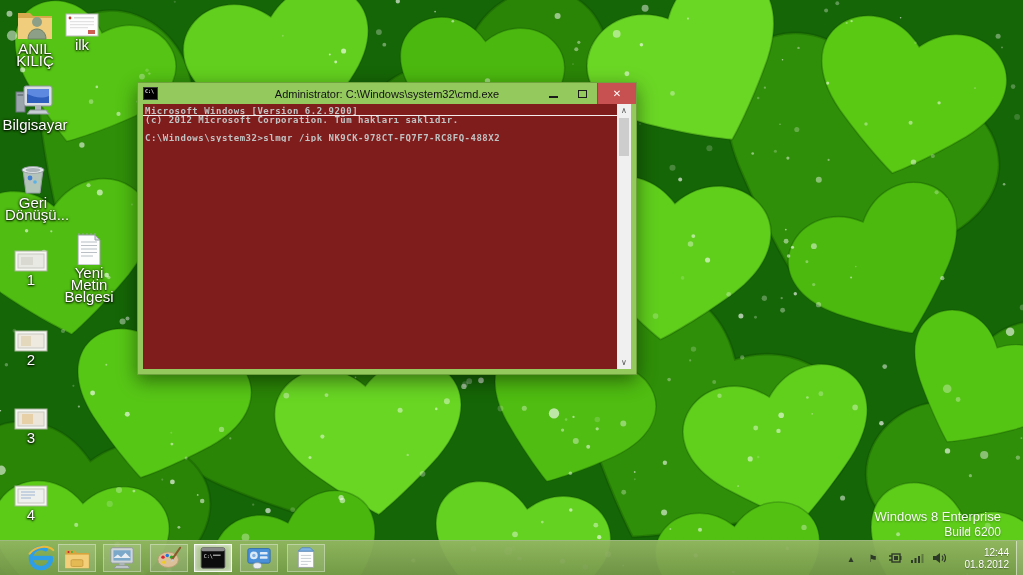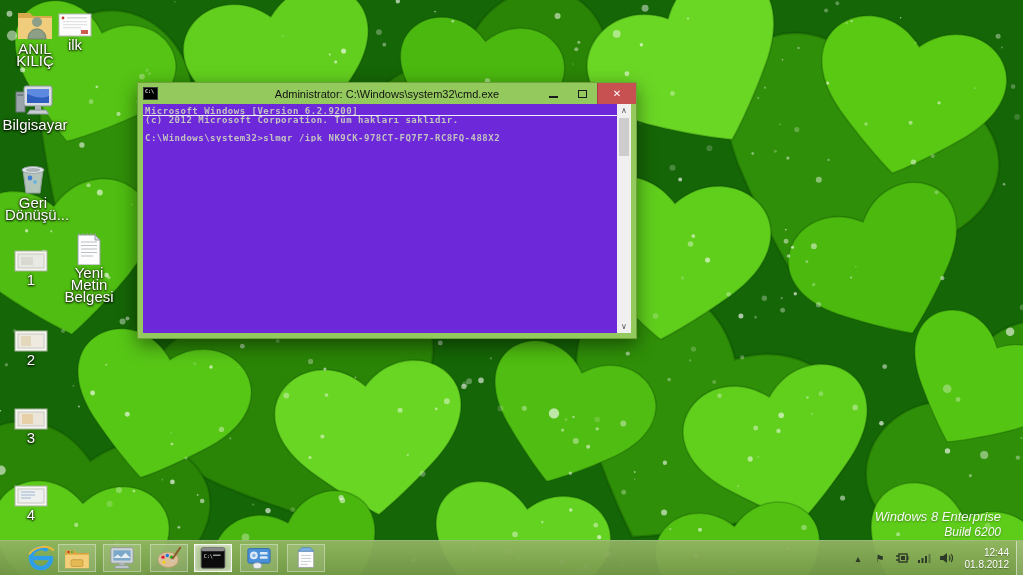--- a/index.html
+++ b/index.html
@@ -7,69 +7,69 @@
           font-family:"Liberation Sans",sans-serif;user-select:none;}
   #wallpaper{position:absolute;inset:0;display:block;}
 
   
   .dicon{position:absolute;display:flex;flex-direction:column;align-items:center;text-align:center;cursor:pointer;}
   .dicon .art{display:flex;align-items:center;justify-content:center;}
   .dlabel{margin-top:2px;font-size:15px;line-height:12px;color:#fff;
           text-shadow:0 1px 2px rgba(0,0,0,.95),0 0 3px rgba(0,0,0,.8);}
 
   
-  .cmd-window{position:absolute;left:137px;top:82px;width:500px;height:257px;
+  .cmd-window{position:absolute;left:137px;top:82px;width:500px;height:293px;
               background:#94c95e;border:1px solid #6da23c;box-sizing:border-box;
               box-shadow:0 6px 18px rgba(0,0,0,.45);}
   .titlebar{position:relative;height:21px;display:flex;align-items:center;}
   .tb-sysicon{width:13px;height:11px;background:#000;margin-left:5px;border:1px solid #3c3c3c;
               display:flex;align-items:flex-start;justify-content:flex-start;}
   .tb-sysicon span{font:bold 5px "DejaVu Sans Mono",monospace;color:#e8e8e8;line-height:5px;padding:1px 0 0 1px;}
   .tb-title{position:absolute;left:0;right:0;text-align:center;font-size:11px;color:#111;}
   .tb-controls{margin-left:auto;display:flex;align-items:center;height:100%;position:relative;z-index:2;}
   .tb-btn{width:29px;height:100%;display:flex;align-items:center;justify-content:center;cursor:pointer;}
   .glyph-min{width:9px;height:2px;background:#1a1a1a;margin-top:6px;}
   .glyph-max{width:9px;height:8px;border:1px solid #1a1a1a;box-sizing:border-box;}
   .tb-close{width:38px;background:#c75050;border-left:1px solid #a73e3e;}
   .tb-close span{color:#fff;font-size:10px;line-height:10px;}
 
-  .console{position:absolute;left:5px;right:5px;top:21px;bottom:5px;background:#6d28d9;}
+  .console{position:absolute;left:5px;right:5px;top:21px;bottom:5px;background:#7f1d1d;}
   .ctext{position:absolute;left:2px;top:2px;right:16px;
          font-family:"DejaVu Sans Mono",monospace;font-size:9px;font-weight:bold;
          letter-spacing:.5px;color:#c2c2c2;}
   .cline{height:9px;white-space:pre;overflow:hidden;}
   .sel-underline{position:absolute;left:0;right:14px;top:11px;height:1px;background:rgba(255,255,255,.92);}
 
   .vscroll{position:absolute;top:0;right:0;bottom:0;width:14px;background:#f0f0f0;
            display:flex;flex-direction:column;align-items:center;}
   .sc-arrow{height:13px;width:14px;display:flex;align-items:center;justify-content:center;
             color:#555;font-size:8px;cursor:pointer;}
   .sc-arrow.down{margin-top:auto;}
   .sc-thumb{width:10px;height:38px;background:#cdcdcd;margin-top:1px;cursor:pointer;}
 
   
   .watermark{position:absolute;right:22px;top:509px;text-align:right;color:rgba(255,255,255,.95);
-             text-shadow:0 1px 2px rgba(0,0,0,.35);font-style:italic;}
+             text-shadow:0 1px 2px rgba(0,0,0,.35);}
   .watermark .l1{font-size:13px;line-height:16px;}
   .watermark .l2{font-size:12px;line-height:15px;}
 
   
   .taskbar{position:absolute;left:0;right:0;bottom:0;height:34px;
            background:linear-gradient(rgba(146,180,98,.93),rgba(118,152,74,.93));
            border-top:1px solid rgba(255,255,255,.3);display:flex;align-items:center;}
   .tk-btn{position:absolute;top:3px;height:28px;width:38px;display:flex;align-items:center;justify-content:center;
           border:1px solid rgba(255,255,255,.35);background:rgba(255,255,255,.14);
           box-sizing:border-box;cursor:pointer;}
   .tk-btn.noframe{border-color:transparent;background:transparent;}
   .tk-btn.active{background:rgba(255,255,255,.42);border:1px solid rgba(255,255,255,.85);
                  box-shadow:inset 0 0 4px rgba(255,255,255,.6);}
   .tray{position:absolute;right:14px;top:0;height:34px;display:flex;align-items:center;gap:7px;}
   .tray-ic{display:flex;align-items:center;justify-content:center;width:15px;height:16px;cursor:pointer;
            color:#2e3a28;font-size:10px;}
-  .clock{margin-left:4px;text-align:right;color:#fff;text-shadow:0 1px 1px rgba(0,0,0,.35);cursor:pointer;}
+  .clock{margin-left:11px;text-align:right;color:#fff;text-shadow:0 1px 1px rgba(0,0,0,.35);cursor:pointer;}
   .clock .t{font-size:10px;line-height:12px;}
   .clock .d{font-size:10px;line-height:11px;}
   .show-desktop{position:absolute;right:0;top:0;width:6px;height:34px;
                 border-left:1px solid rgba(255,255,255,.5);background:rgba(255,255,255,.12);cursor:pointer;}
 </style>
 </head>
 <body>
 
 <div class="screen">
   <svg id="wallpaper" width="1023" height="575">
@@ -409,21 +409,21 @@
         <path d="M2 5h12l3 3h19v23H2z" fill="#d9a94e"></path>
         <path d="M2 10h34v21H2z" fill="#f0cd7d"></path>
         <circle cx="21" cy="14" r="5" fill="#8d9f86"></circle>
         <path d="M12 31c0-6 4-10 9-10s9 4 9 10z" fill="#8d9f86"></path>
         <path d="M12 31c0-6 4-10 9-10s9 4 9 10z" fill="none" stroke="#6f8068"></path>
       </svg>
     </div>
     <div class="dlabel">ANIL KILIÇ</div>
   </div>
 
-  <div class="dicon" style="left:47px;top:13px;width:56px">
+  <div class="dicon" style="left:54px;top:13px;width:56px">
     <div class="art">
       <svg width="34" height="24" viewBox="0 0 34 24">
         <rect x="1" y="1" width="32" height="22" fill="#fdfdfd" stroke="#b9b9b9"></rect>
         <circle cx="5" cy="5" r="1.4" fill="#c0392b"></circle>
         <rect x="9" y="4" width="20" height="1.5" fill="#d8d8d8"></rect>
         <rect x="5" y="8" width="24" height="1.2" fill="#e2e2e2"></rect>
         <rect x="5" y="11" width="24" height="1.2" fill="#e2e2e2"></rect>
         <rect x="5" y="14" width="18" height="1.2" fill="#e2e2e2"></rect>
         <rect x="23" y="17" width="7" height="4" fill="#cd5c52"></rect>
       </svg>

